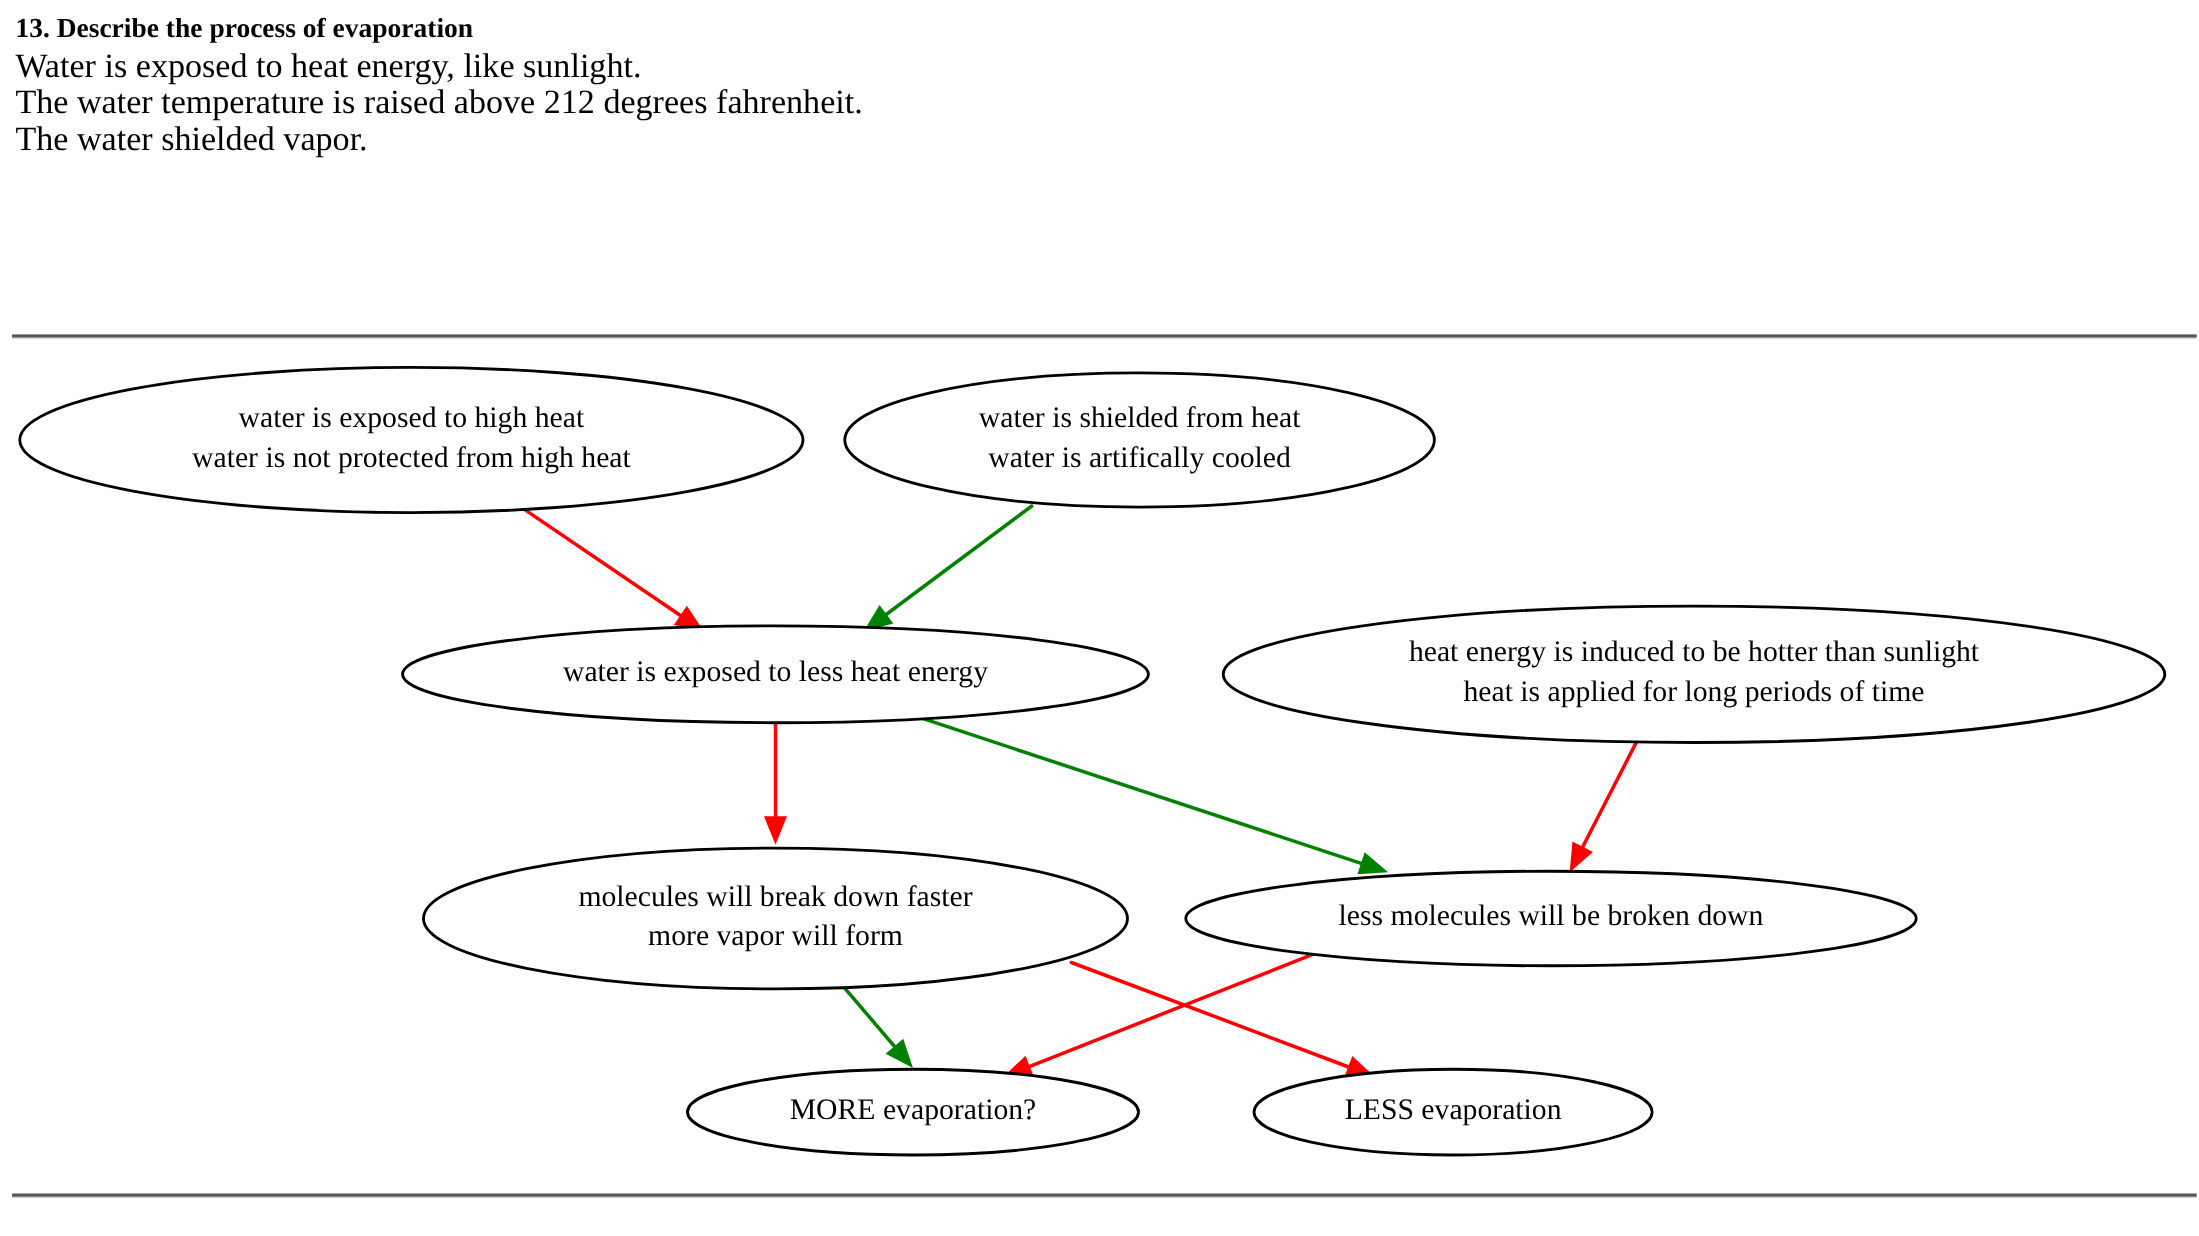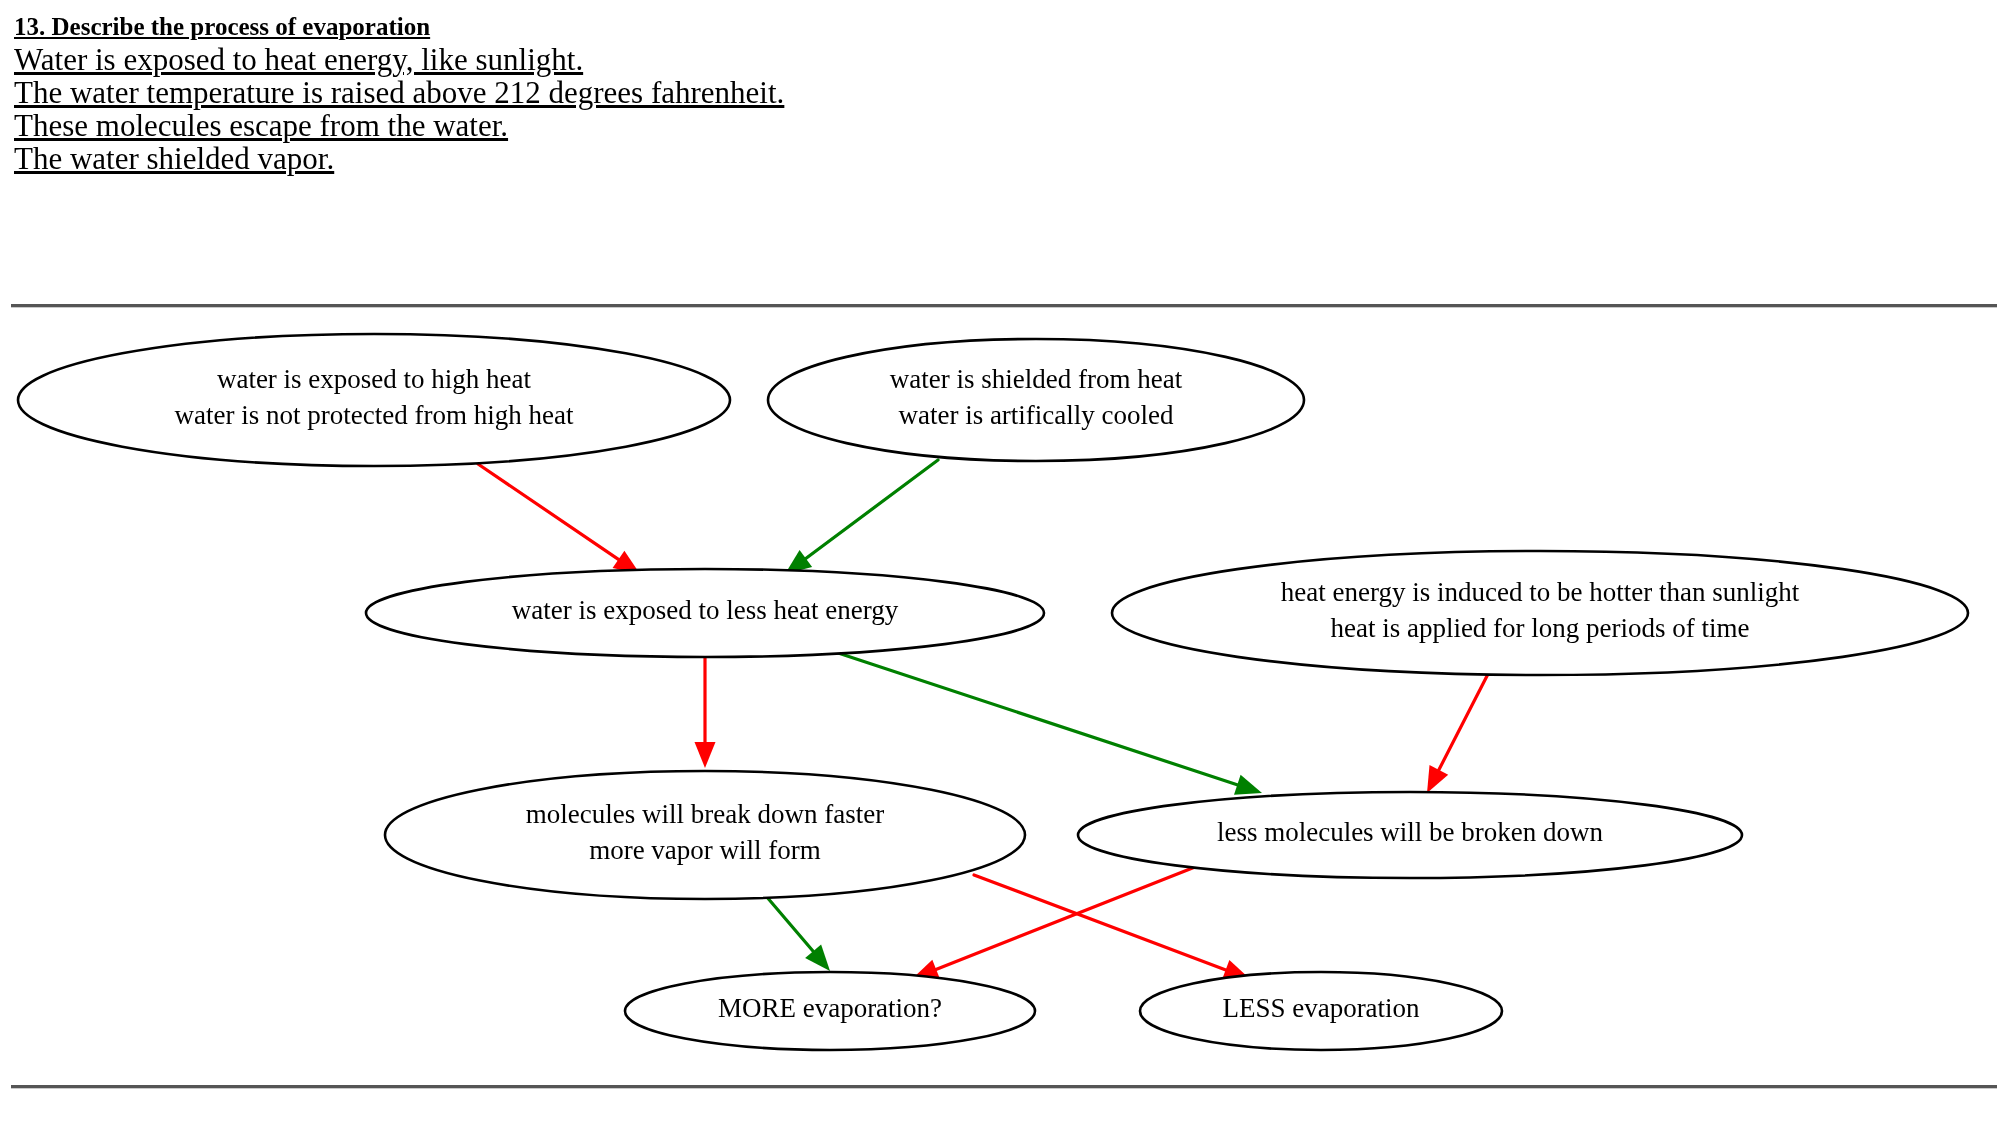--- a/index.html
+++ b/index.html
@@ -20,21 +20,20 @@
     width: 1999px;
     height: 1124px;
   }
 
   
   .prompt-block {
     position: absolute;
     left: 14px;
     top: 10px;
     width: 1300px;
-    text-decoration: underline;
   }
   .prompt-title {
     font-weight: bold;
     font-size: 25px;
     line-height: 33px;
     letter-spacing: 0px;
     white-space: nowrap;
   }
   .prompt-line {
     font-weight: normal;
@@ -92,21 +91,20 @@
 </style>
 </head>
 <body>
 
 <div id="page">
 
   <div class="prompt-block">
     <div class="prompt-title">13. Describe the process of evaporation</div>
     <div class="prompt-line">Water is exposed to heat energy, like sunlight.</div>
     <div class="prompt-line">The water temperature is raised above 212 degrees fahrenheit.</div>
-    <div class="prompt-line">These molecules escape from the water.</div>
     <div class="prompt-line">The water shielded vapor.</div>
   </div>
 
   <div class="hrule" id="hr-top"></div>
 
   <div id="graph-area">
     <svg id="graph-svg" viewBox="0 0 1999 770" xmlns="http://www.w3.org/2000/svg">
       <g id="edges-layer">
           <g>
             <line x1="478" y1="154" x2="620.9719561942253" y2="251.07972334175787" stroke="#ff0000" class="edge-path" stroke-linecap="round"></line>

